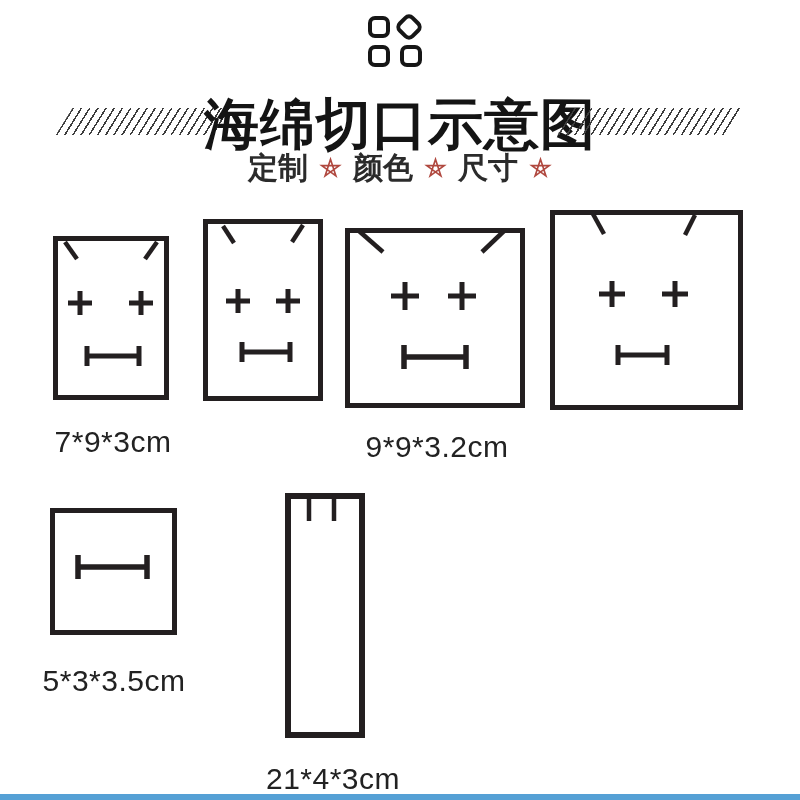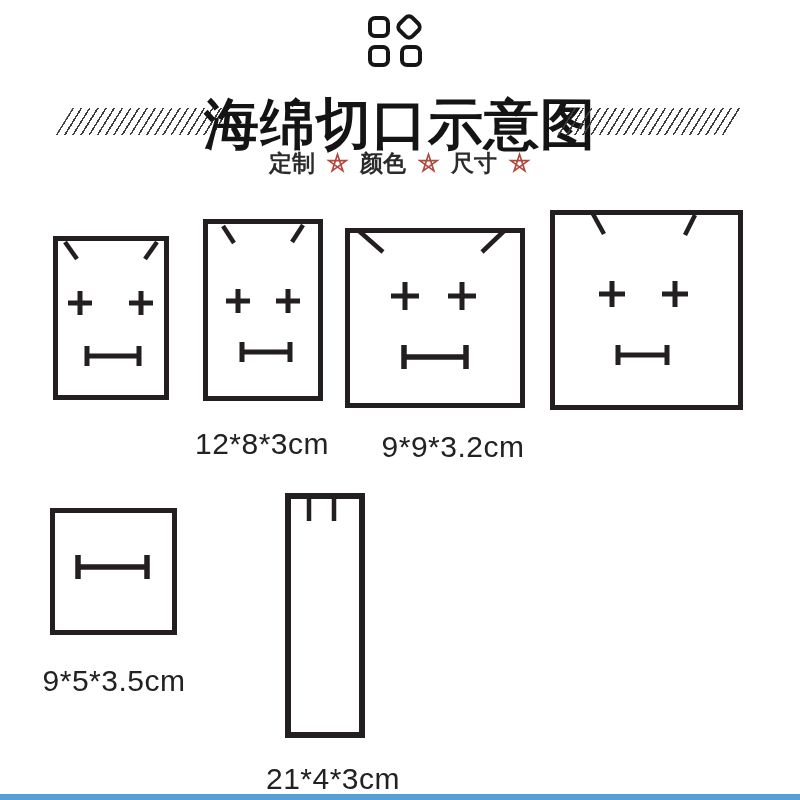--- a/index.html
+++ b/index.html
@@ -19,21 +19,21 @@
     position:absolute;height:27px;
     background:repeating-linear-gradient(90deg,#3d3d3d 0 1.8px,transparent 1.8px 8.2px);
     transform:skewX(-32deg);
   }
   .page-title{
     position:absolute;left:0;top:94px;width:800px;text-align:center;
     font-size:55px;font-weight:800;color:#141414;letter-spacing:1px;line-height:1.1;
   }
   .subtitle{
     position:absolute;left:0;top:150px;width:800px;display:flex;align-items:center;
-    justify-content:center;gap:11px;font-size:23px;font-weight:600;color:#2b2b2b;
+    justify-content:center;gap:11px;font-size:30px;font-weight:600;color:#2b2b2b;
   }
   .subtitle .word{line-height:1.2;}
   .star{width:23px;height:23px;display:block;}
   
   .size-label{
     position:absolute;font-size:30px;color:#222222;letter-spacing:0.5px;
     text-align:center;white-space:nowrap;line-height:1.1;
   }
   .diagram-svg{position:absolute;display:block;}
   .bottom-bar{position:absolute;left:0;top:794px;width:800px;height:6px;}
@@ -70,55 +70,55 @@
   </div>
 
   <svg class="diagram-svg" style="left:48px;top:231px;" width="126" height="174" viewBox="48 231 126 174" stroke="#231f20" stroke-linecap="butt" fill="none">
     <rect x="55.5" y="238.5" width="111" height="159" stroke-width="5"></rect>
     <path d="M65 242 L77 259" stroke-width="4.5"></path>
     <path d="M157 242 L145 259" stroke-width="4.5"></path>
     <path d="M68 303 H92 M80 291 V315" stroke-width="5"></path>
     <path d="M129 303 H153 M141 291 V315" stroke-width="5"></path>
     <path d="M87 356 H139 M87 346 V366 M139 346 V366" stroke-width="5"></path>
   </svg>
+  <div class="size-label" style="left:40px;top:425px;width:146px;">7*9*3cm</div>
 
   <svg class="diagram-svg" style="left:198px;top:214px;" width="130" height="192" viewBox="198 214 130 192" stroke="#231f20" stroke-linecap="butt" fill="none">
     <rect x="205.5" y="221.5" width="115" height="177" stroke-width="5"></rect>
     <path d="M223 226 L234 243" stroke-width="4.5"></path>
     <path d="M303 225 L292 242" stroke-width="4.5"></path>
     <path d="M226 301 H250 M238 289 V313" stroke-width="5"></path>
     <path d="M276 301 H300 M288 289 V313" stroke-width="5"></path>
     <path d="M242 352 H290 M242 342 V362 M290 342 V362" stroke-width="5"></path>
   </svg>
-  <div class="size-label" style="left:189px;top:427px;width:146px;">12*8*3cm</div>
 
   <svg class="diagram-svg" style="left:340px;top:223px;" width="190" height="190" viewBox="340 223 190 190" stroke="#231f20" stroke-linecap="butt" fill="none">
     <rect x="347.5" y="230.5" width="175" height="175" stroke-width="5"></rect>
     <path d="M359 231 L383 252" stroke-width="4.5"></path>
     <path d="M504 231 L482 252" stroke-width="4.5"></path>
     <path d="M391 296 H419 M405 282 V310" stroke-width="5"></path>
     <path d="M448 296 H476 M462 282 V310" stroke-width="5"></path>
     <path d="M404 357 H466 M404 345 V369 M466 345 V369" stroke-width="5.5"></path>
   </svg>
-  <div class="size-label" style="left:360px;top:430px;width:154px;margin-left:16px;">9*9*3.2cm</div>
+  <div class="size-label" style="left:360px;top:430px;width:154px;">9*9*3.2cm</div>
 
   <svg class="diagram-svg" style="left:545px;top:205px;" width="203" height="210" viewBox="545 205 203 210" stroke="#231f20" stroke-linecap="butt" fill="none">
     <rect x="552.5" y="212.5" width="188" height="195" stroke-width="5"></rect>
     <path d="M593 214 L604 234" stroke-width="4.5"></path>
     <path d="M695 215 L685 235" stroke-width="4.5"></path>
     <path d="M599 294 H625 M612 281 V307" stroke-width="5"></path>
     <path d="M662 294 H688 M675 281 V307" stroke-width="5"></path>
     <path d="M618 355 H667 M618 345 V365 M667 345 V365" stroke-width="5"></path>
   </svg>
 
   <svg class="diagram-svg" style="left:45px;top:503px;" width="137" height="137" viewBox="45 503 137 137" stroke="#231f20" stroke-linecap="butt" fill="none">
     <rect x="52.5" y="510.5" width="122" height="122" stroke-width="5"></rect>
     <path d="M78 567 H147 M78 555 V579 M147 555 V579" stroke-width="5.5"></path>
   </svg>
-  <div class="size-label" style="left:37px;top:664px;width:154px;">9*5*3.5cm</div>
+  <div class="size-label" style="left:37px;top:664px;width:154px;">5*3*3.5cm</div>
 
   <svg class="diagram-svg" style="left:280px;top:488px;" width="90" height="255" viewBox="280 488 90 255" stroke="#231f20" stroke-linecap="butt" fill="none">
     <rect x="288" y="496" width="74" height="239" stroke-width="6"></rect>
     <path d="M309 497 V521" stroke-width="4.5"></path>
     <path d="M334 497 V521" stroke-width="4.5"></path>
   </svg>
   <div class="size-label" style="left:256px;top:750px;width:154px;margin-top:12px;">21*4*3cm</div>
 
   <div class="bottom-bar" style="background: rgb(85, 160, 213);"></div>
 </div>

